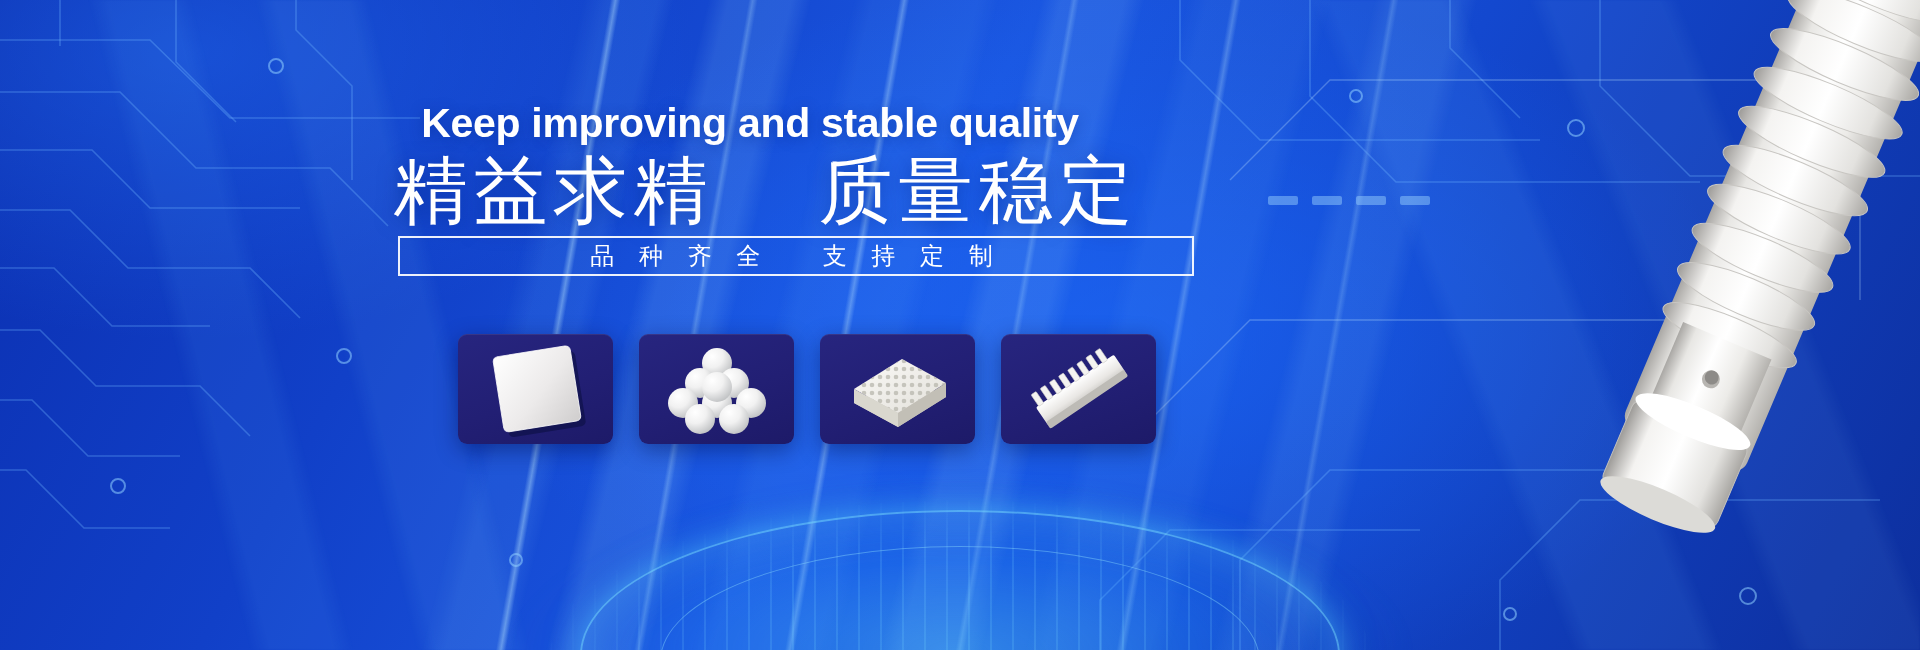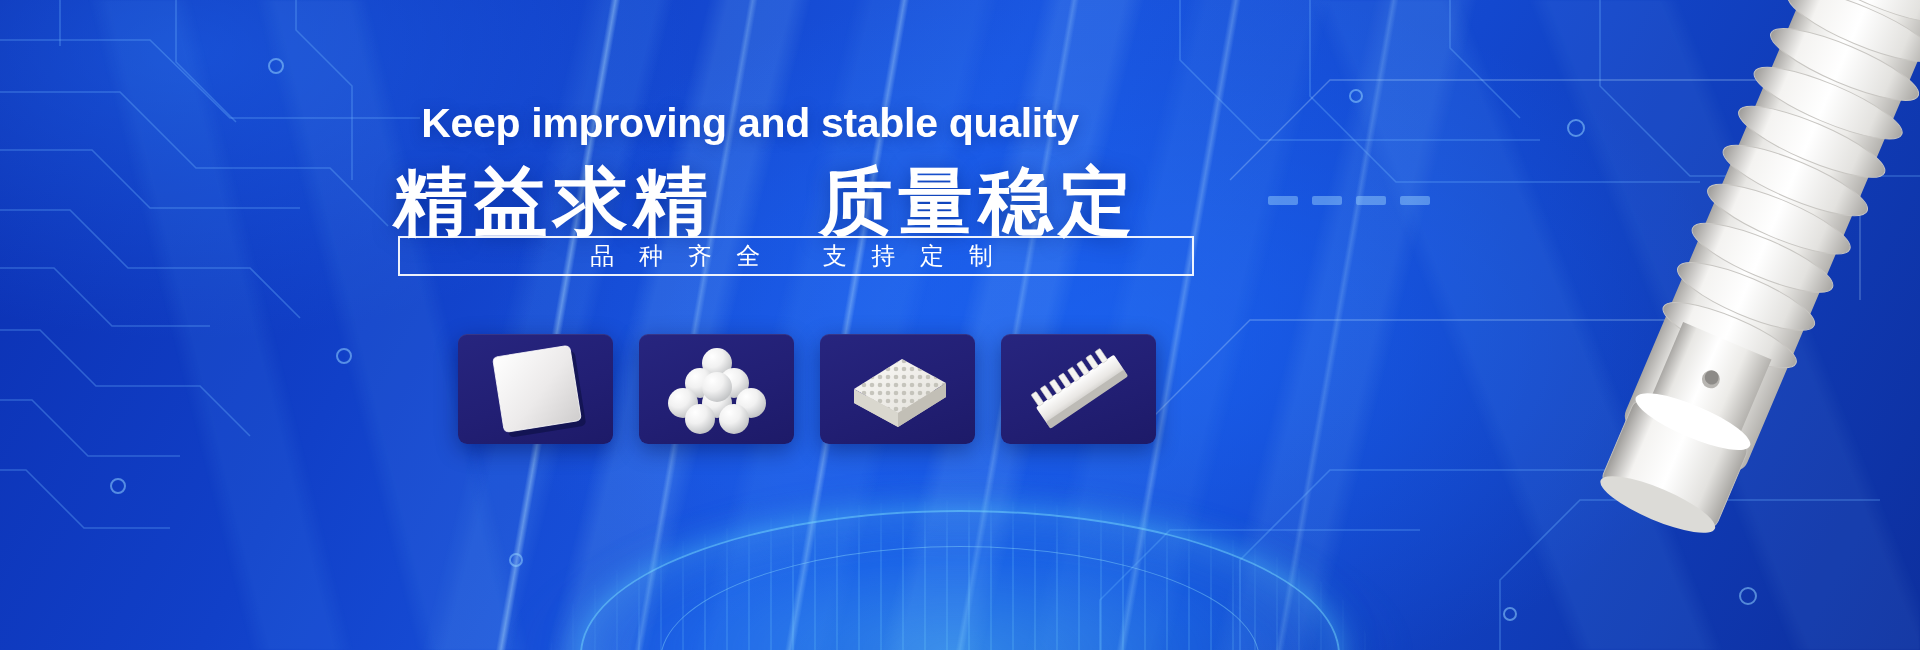--- a/index.html
+++ b/index.html
@@ -92,23 +92,23 @@
   .headline-en {
     position:absolute; top:100px; left:0; width:1500px;
     text-align:center;
     font-size:41px; font-weight:700; color:#ffffff;
     letter-spacing:-.3px; white-space:nowrap;
     text-shadow:0 2px 14px rgba(0,40,140,.45);
   }
   .headline-en .light { font-weight:600; }
 
   .headline-cn {
-    position:absolute; top:153px; left:0; width:1500px;
+    position:absolute; top:142px; left:0; width:1500px;
     text-align:center; white-space:nowrap;
-    font-size:74px; font-weight:700; color:#ffffff;
+    font-size:74px; font-weight:400; color:#ffffff;
     letter-spacing:6px;
     text-shadow:0 3px 20px rgba(0,35,130,.55);
     padding-left:32px;
   }
   .headline-cn .gap { display:inline-block; width:52px; }
 
   .subtitle-box {
     position:absolute; left:398px; top:236px;
     width:796px; height:40px;
     border:2px solid rgba(255,255,255,.92);

